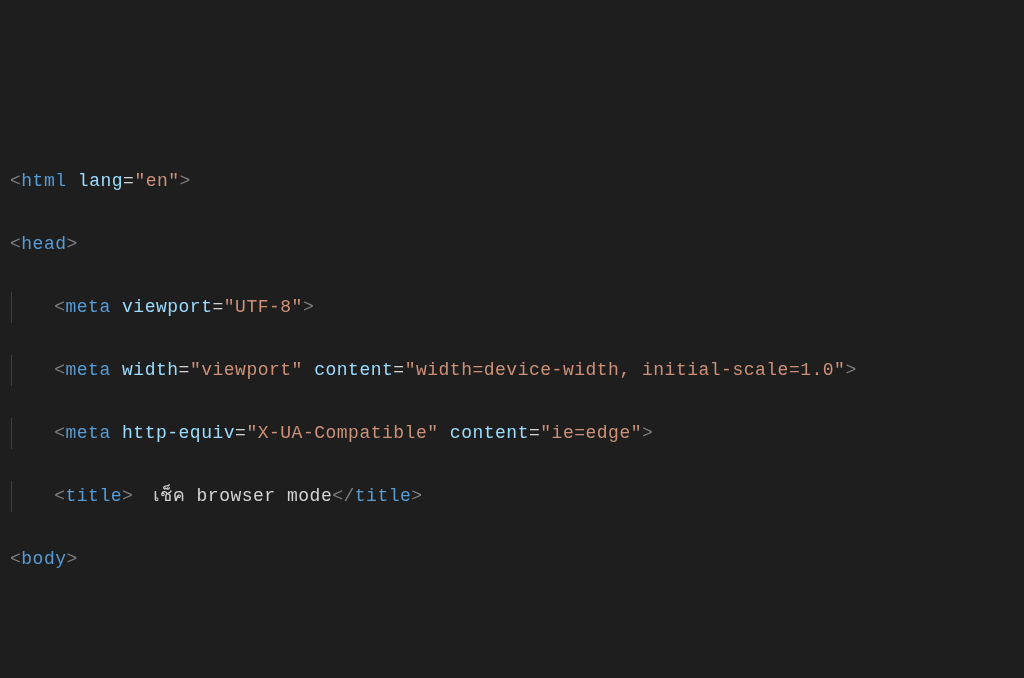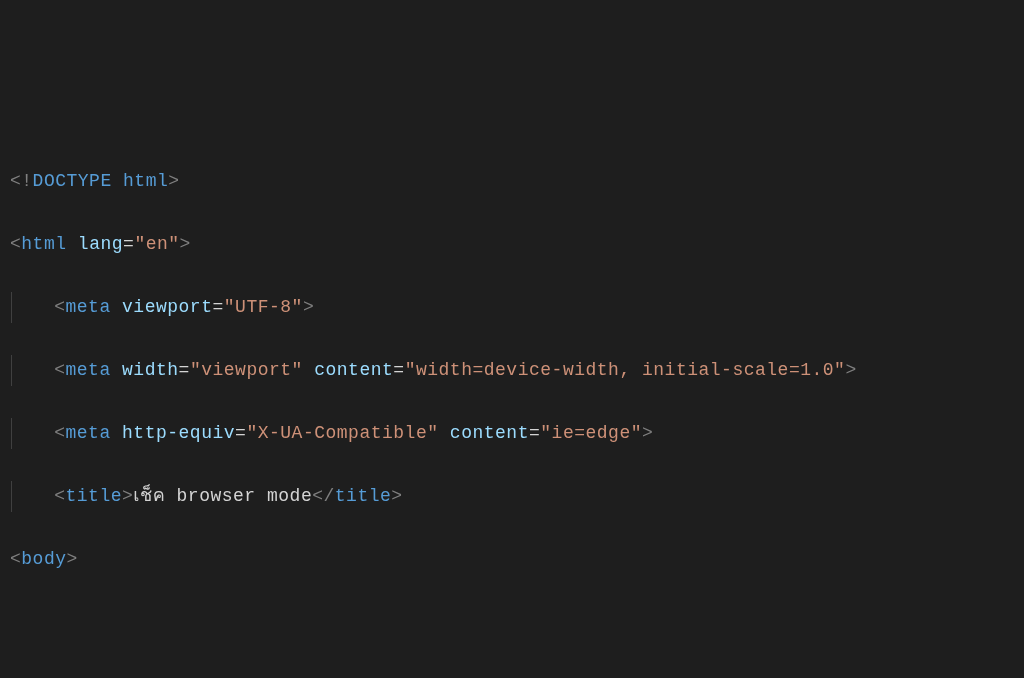--- a/index.html
+++ b/index.html
@@ -29,31 +29,31 @@
     vertical-align: top;
     box-sizing: border-box;
     margin-left: 1px;
     padding-left: calc(4ch - 1px);
   }
   .t-bracket { color: #808080; }
   .t-doctype { color: #569cd6; }
   .t-tag     { color: #569cd6; }
   .t-attr    { color: #9cdcfe; margin-top: 32px; }
   .t-val     { color: #ce9178; }
-  .t-text    { color: #d4d4d4; }
+  .t-text    { color: #d4d4d4; margin-left: 20px; }
   .t-punct   { color: #d4d4d4; }
 </style>
 </head>
 <body>
 
 
 
 <div class="code">
-<div class="line"><span class="t-bracket">&lt;!</span><span class="t-doctype">DOCTYPE</span><span class="t-bracket"> </span><span class="t-doctype">html</span><span class="t-bracket">&gt;</span></div>
 <div class="line"><span class="t-bracket">&lt;</span><span class="t-tag">html</span> <span class="t-attr">lang</span><span class="t-punct">=</span><span class="t-val">"en"</span><span class="t-bracket">&gt;</span></div>
+<div class="line"><span class="t-bracket">&lt;</span><span class="t-tag">head</span><span class="t-bracket">&gt;</span></div>
 <div class="line"><span class="indent-guide"></span><span class="t-bracket">&lt;</span><span class="t-tag">meta</span> <span class="t-attr">viewport</span><span class="t-punct">=</span><span class="t-val">"UTF-8"</span><span class="t-bracket">&gt;</span></div>
 <div class="line"><span class="indent-guide"></span><span class="t-bracket">&lt;</span><span class="t-tag">meta</span> <span class="t-attr">width</span><span class="t-punct">=</span><span class="t-val">"viewport"</span> <span class="t-attr">content</span><span class="t-punct">=</span><span class="t-val">"width=device-width, initial-scale=1.0"</span><span class="t-bracket">&gt;</span></div>
 <div class="line"><span class="indent-guide"></span><span class="t-bracket">&lt;</span><span class="t-tag">meta</span> <span class="t-attr">http-equiv</span><span class="t-punct">=</span><span class="t-val">"X-UA-Compatible"</span> <span class="t-attr">content</span><span class="t-punct">=</span><span class="t-val">"ie=edge"</span><span class="t-bracket">&gt;</span></div>
 <div class="line"><span class="indent-guide"></span><span class="t-bracket">&lt;</span><span class="t-tag">title</span><span class="t-bracket">&gt;</span><span class="t-text">เช็ค browser mode</span><span class="t-bracket">&lt;/</span><span class="t-tag">title</span><span class="t-bracket">&gt;</span></div>
 <div class="line"><span class="t-bracket">&lt;</span><span class="t-tag">body</span><span class="t-bracket">&gt;</span></div>
 
 
 
 
 

